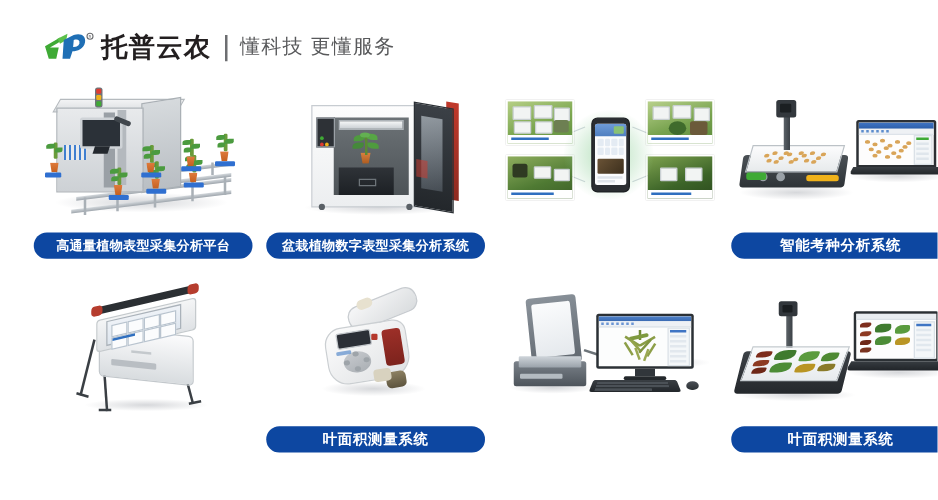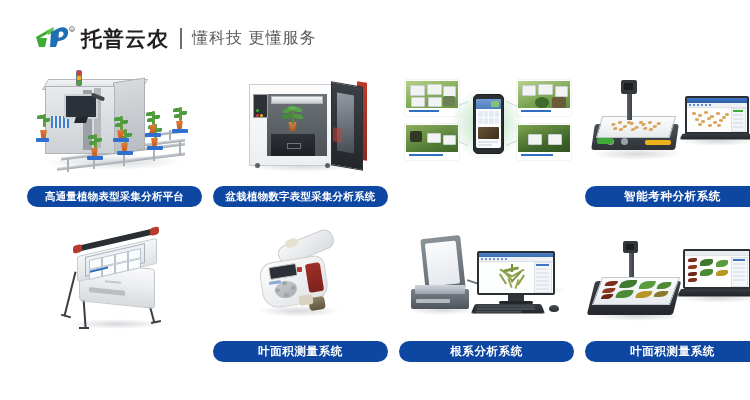--- a/index.html
+++ b/index.html
@@ -591,21 +591,20 @@
               <div class="pc-foot"></div>
               <div class="kb">
                   <i style="left:4px;top:2px;width:58px;"></i>
                   <i style="left:4px;top:5px;width:58px;"></i>
                   <i style="left:4px;top:8px;width:44px;"></i>
                 </div>
               <div class="mouse"></div>
             </div>
           </div>
         </div>
-        <div class="label">根系分析系统</div>
       </div>
 
       <div class="cell c3">
         <div class="thumb">
           <div class="scene">
             <div class="shadow p" style="left:4px;top:88px;width:96px;height:10px;"></div>
             <div class="shadow p" style="left:92px;top:70px;width:84px;height:10px;"></div>
             <div class="p la-arm"></div>
             <div class="p la-head"></div>
             <div class="p la-tray"></div>

